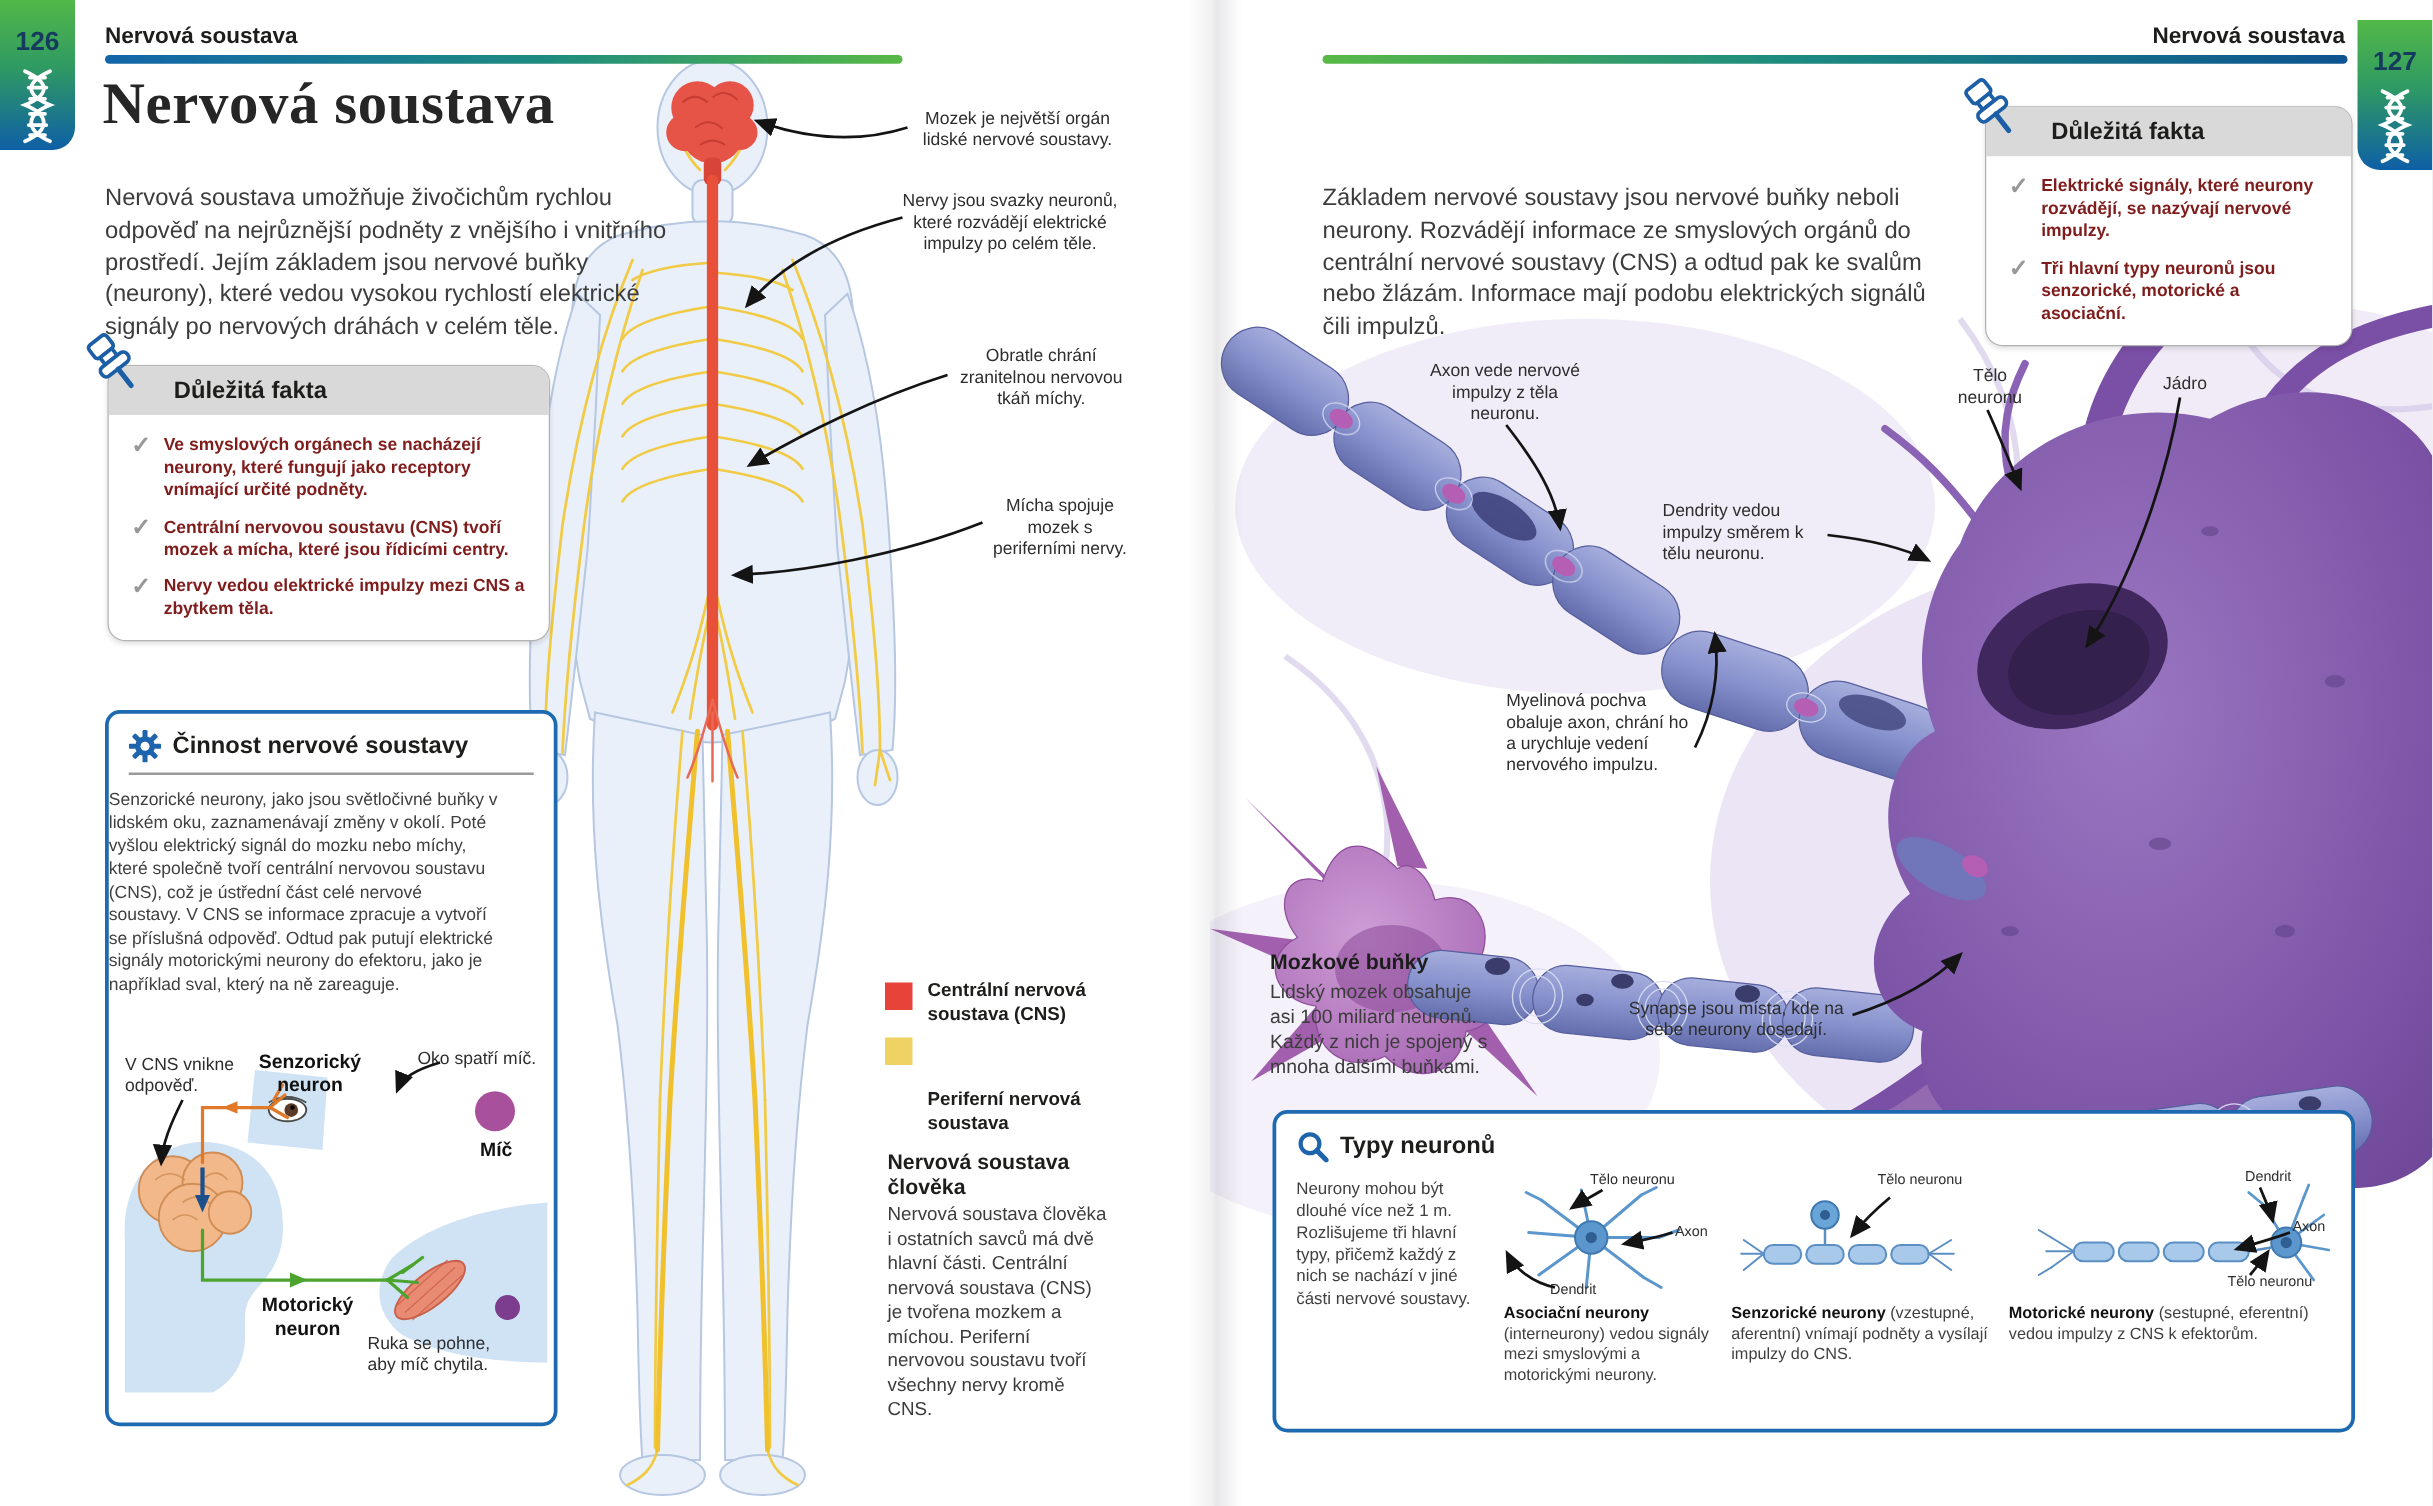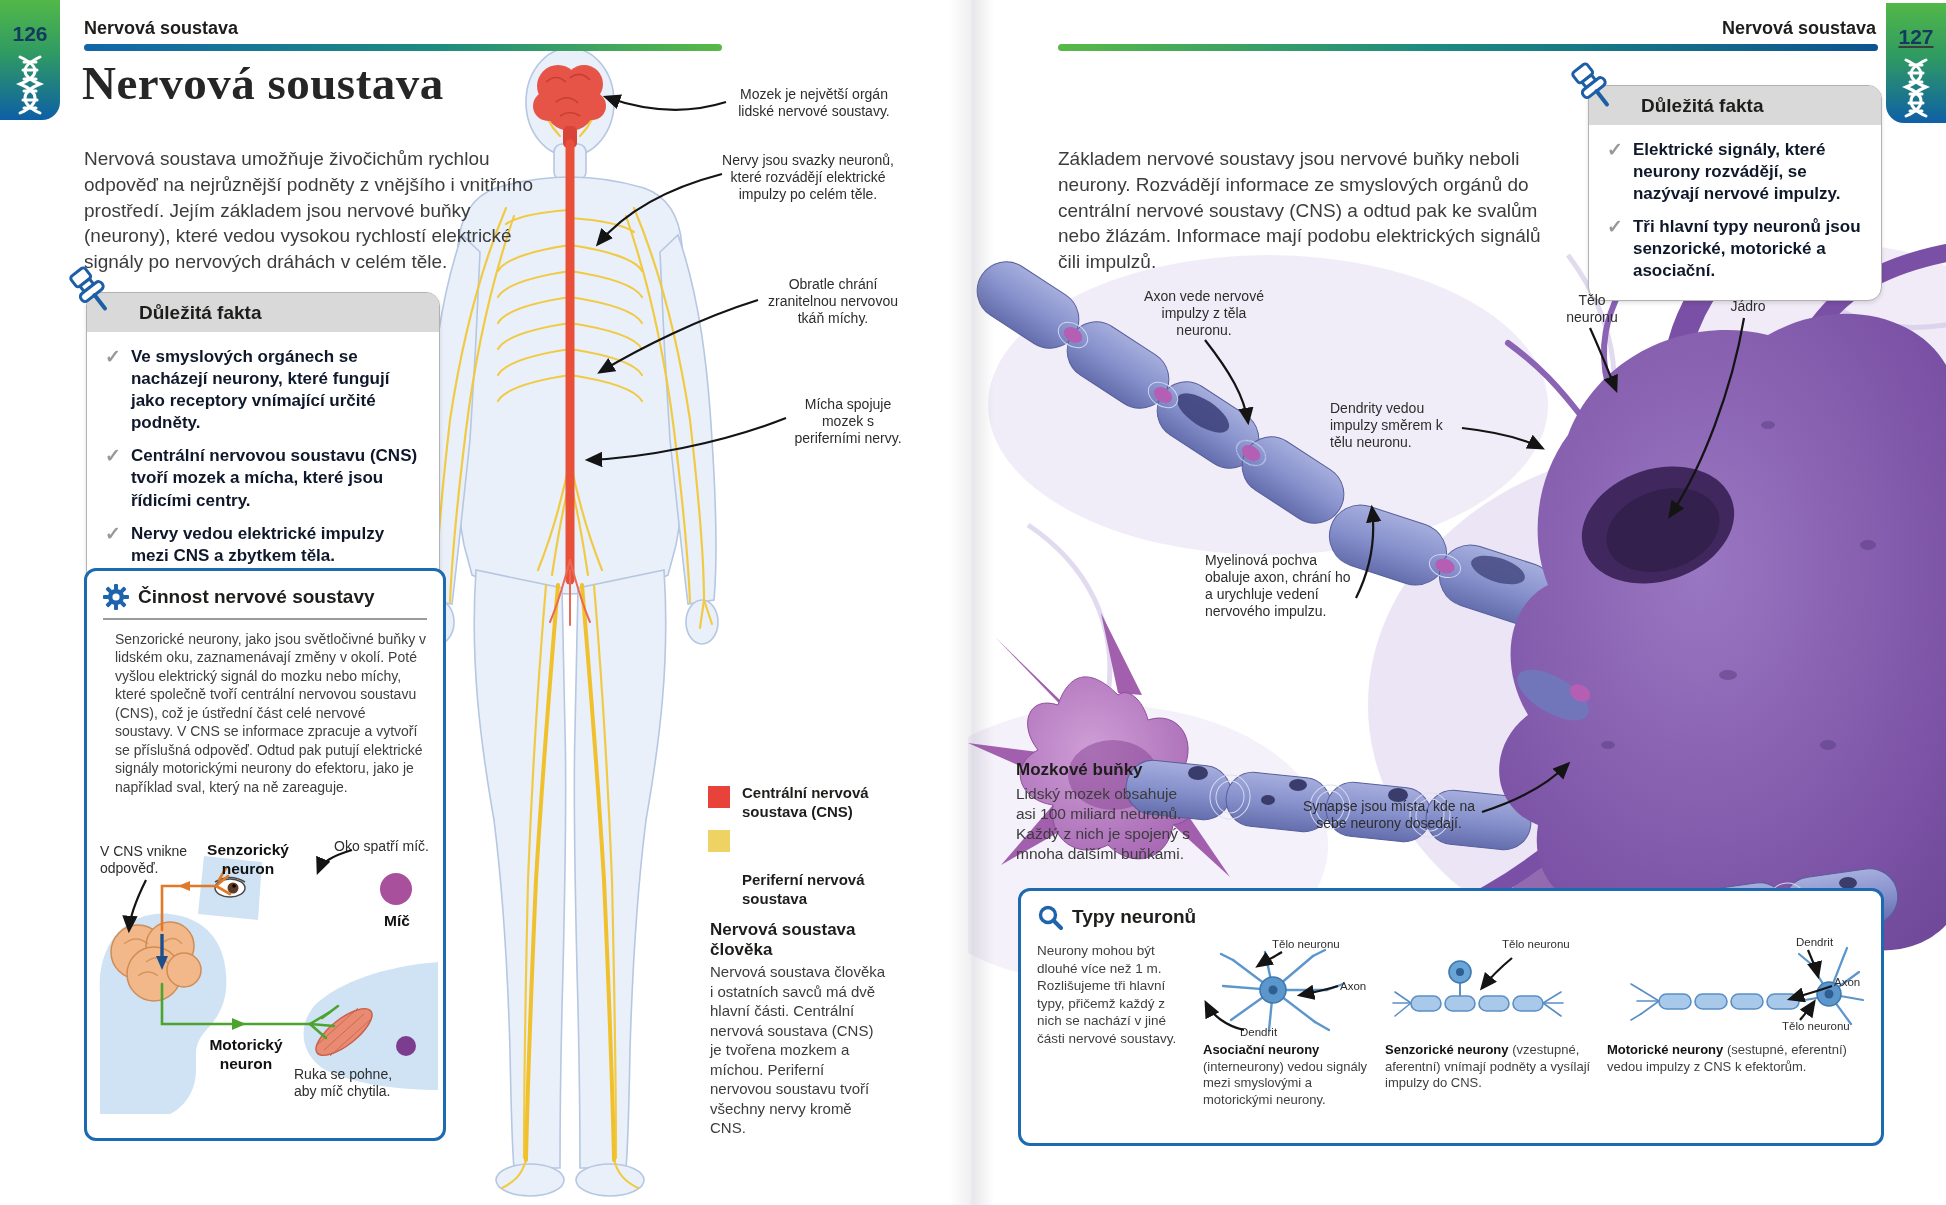--- a/index.html
+++ b/index.html
@@ -2,43 +2,43 @@
 <html><head>
 <meta charset="utf-8">
 <style>
   html,body{margin:0;padding:0;background:#e8e8e8;}
   #page{position:relative;width:1946px;height:1205px;background:#ffffff;overflow:hidden;
         font-family:"Liberation Sans",sans-serif;color:#3c3c3c;}
   .abs{position:absolute;}
   
   .tab{width:60px;height:120px;background:linear-gradient(180deg,#52b848 0%,#2f9a63 45%,#0e5fa6 100%);z-index:6;}
   .tab.left{left:0;top:0;border-radius:0 0 18px 0;}
-  .tab.right{right:0;top:3px;border-radius:0 0 0 18px;text-decoration:underline;}
+  .tab.right{right:0;top:16px;border-radius:0 0 0 18px;}
   .pagenum{width:100%;text-align:center;margin-top:22px;font-size:21px;font-weight:bold;color:#143a5e;}
   .dna{display:block;margin:8px auto 0 auto;}
   
   .runhead{font-size:18px;font-weight:bold;color:#1d1d1b;z-index:5;}
   .bar{height:7px;border-radius:4px;z-index:5;}
   .bar.l{background:linear-gradient(90deg,#1266a9 0%,#1e8b80 55%,#58b947 100%);}
   .bar.r{background:linear-gradient(90deg,#58b947 0%,#1e8b80 45%,#0d5490 100%);}
   .bigtitle{font-family:"Liberation Serif",serif;font-size:47px;font-weight:bold;color:#262626;letter-spacing:.5px;z-index:5;}
   .intro{font-size:19px;line-height:1.36;color:#3c3c3c;z-index:5;}
   
   .factbox{background:#fff;border:1.5px solid #b2b2b2;border-radius:14px;box-shadow:0 2px 4px rgba(0,0,0,.12);z-index:7;}
   .facthead{background:#d9d9d9;border-radius:12px 12px 0 0;padding:9px 14px 8px 52px;font-size:19px;font-weight:bold;color:#1d1d1b;}
   .factbody{padding:14px 18px 6px 18px;}
   .factitem{display:flex;margin-bottom:11px;}
   .check{color:#989898;font-size:19px;font-weight:bold;margin-right:10px;line-height:1.2;}
-  .factitem div{font-size:17px;font-weight:bold;color:#0f172a;line-height:1.3;}
+  .factitem div{font-size:14px;font-weight:bold;color:#7f1d1d;line-height:1.3;}
   .pin{z-index:8;}
   
   .bluebox{background:#fff;border:3px solid #1d6ab0;border-radius:12px;z-index:7;}
   .bb-head{display:flex;align-items:center;gap:9px;padding:13px 16px 8px 16px;font-size:19px;font-weight:bold;color:#1d1d1b;}
   .bb-rule{height:2px;background:#9a9a9a;margin:0 16px;}
-  .bb-text{padding:10px 28px;font-size:14px;line-height:1.32;color:#3f3f3f;}
+  .bb-text{padding:10px 0;font-size:14px;line-height:1.32;color:#3f3f3f;}
   
   .lbl{font-size:14px;color:#2d2d2d;line-height:1.22;z-index:9;}
   .c{text-align:center;} .r{text-align:left;}
   .lbl.bold{font-weight:bold;font-size:15.5px;color:#111;}
   
   .sw{width:22px;height:22px;z-index:9;}
   .leglab{font-size:15px;font-weight:bold;color:#1d1d1b;line-height:1.25;z-index:9;}
   
   .capt-title{font-size:16.5px;font-weight:bold;color:#1d1d1b;line-height:1.2;z-index:9;}
   .capt-body{font-size:15px;color:#3c3c3c;line-height:1.3;z-index:9;}

